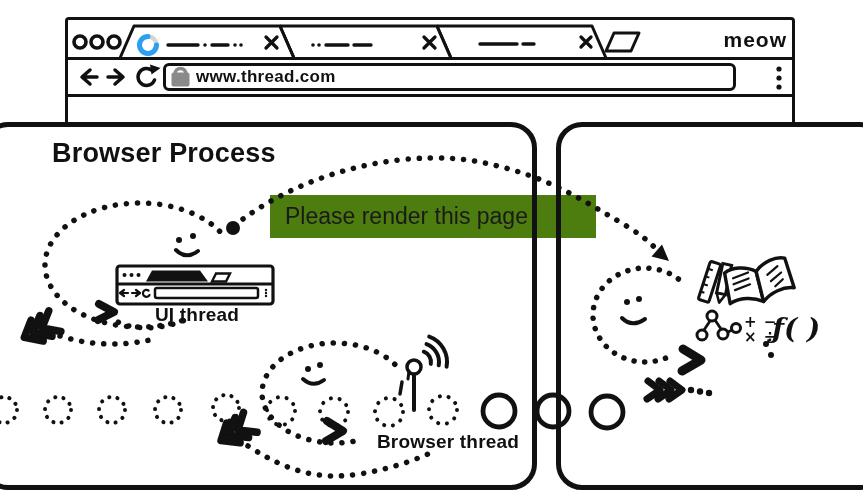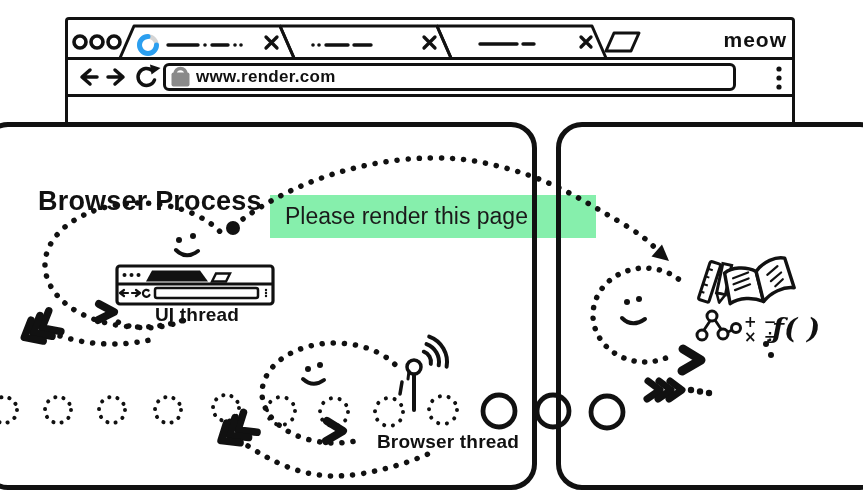--- a/index.html
+++ b/index.html
@@ -14,50 +14,50 @@
   .h-divider{height:3px;background:#111;z-index:2;}
   #tab-divider{left:66px;top:57px;width:728px;}
   #addr-divider{left:66px;top:94px;width:728px;}
   #brand{left:715px;top:28px;width:72px;height:26px;font-size:21px;font-weight:700;
     letter-spacing:1px;text-align:right;z-index:3;}
   #url-pill{left:163px;top:63px;width:573px;height:28px;border:3px solid #111;
     border-radius:6px;background:#fff;box-sizing:border-box;z-index:2;}
   #url-text{left:196px;top:67px;width:300px;font-size:17px;font-weight:700;
     letter-spacing:.3px;z-index:3;}
   
-  #bubble{left:270px;top:195px;width:326px;height:43px;background:#86efac;z-index:3;
+  #bubble{left:270px;top:195px;width:326px;height:43px;background:#4d7c0f;z-index:3;
     display:flex;align-items:center;padding-left:15px;box-sizing:border-box;}
   #bubble span{font-size:23px;font-weight:500;color:#1a1a1a;}
   
   .proc-box{border:5px solid #111;border-radius:26px;background:transparent;
     box-sizing:border-box;z-index:4;pointer-events:none;}
   #browser-box{left:-18px;top:122px;width:555px;height:368px;}
   #renderer-box{left:556px;top:122px;width:330px;height:368px;}
   .proc-title{font-size:27px;font-weight:700;z-index:5;letter-spacing:.2px;}
-  #browser-title{left:38px;top:138px;margin-top:48px;}
+  #browser-title{left:52px;top:138px;}
   #renderer-title{left:584px;top:138px;}
   
   #overlay{left:0;top:0;width:865px;height:504px;z-index:6;pointer-events:none;}
   
   .thread-label{font-size:19px;font-weight:700;text-align:center;z-index:7;letter-spacing:.2px;}
   #ui-thread-label{left:136px;top:304px;width:122px;}
   #network-thread-label{left:366px;top:431px;width:164px;}
   #main-thread-label{left:714px;top:359px;width:124px;}
 </style>
 </head>
 <body>
 
 <div id="stage">
 
   <div class="abs" id="win-frame"></div>
   <div class="abs h-divider" id="tab-divider"></div>
   <div class="abs h-divider" id="addr-divider"></div>
   <div class="abs" id="brand">meow</div>
   <div class="abs" id="url-pill"></div>
-  <div class="abs" id="url-text">www.render.com</div>
+  <div class="abs" id="url-text">www.thread.com</div>
 
   <div class="abs" id="bubble">
     <span>Please render this page</span>
   </div>
 
   <div class="abs proc-box" id="browser-box"></div>
   <div class="abs proc-box" id="renderer-box"></div>
   <div class="abs proc-title" id="browser-title">Browser Process</div>
 
   <svg class="abs" id="overlay" viewBox="0 0 865 504">

